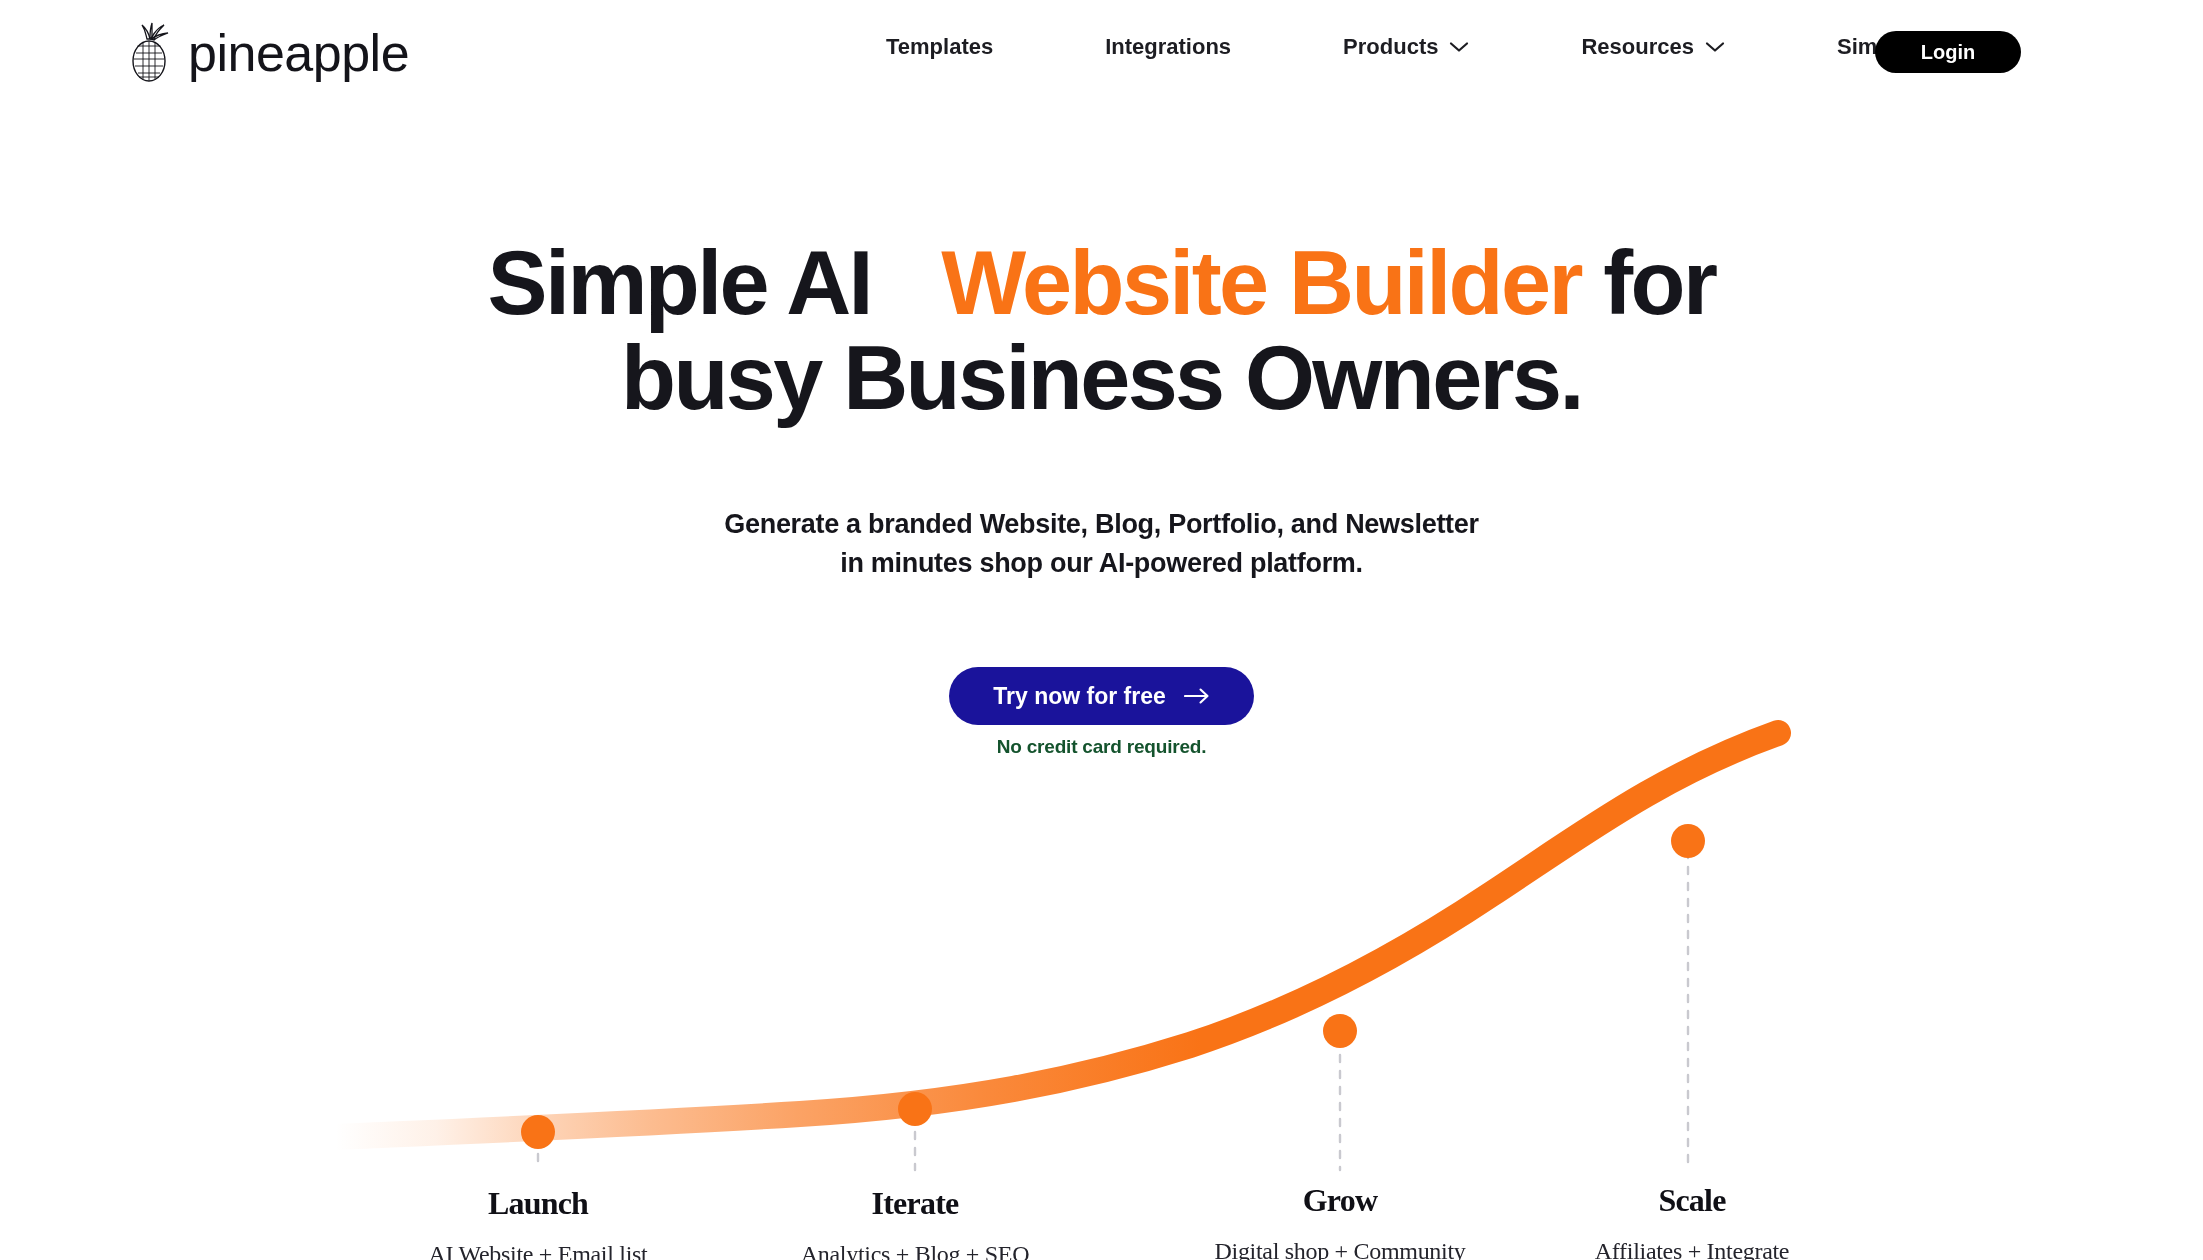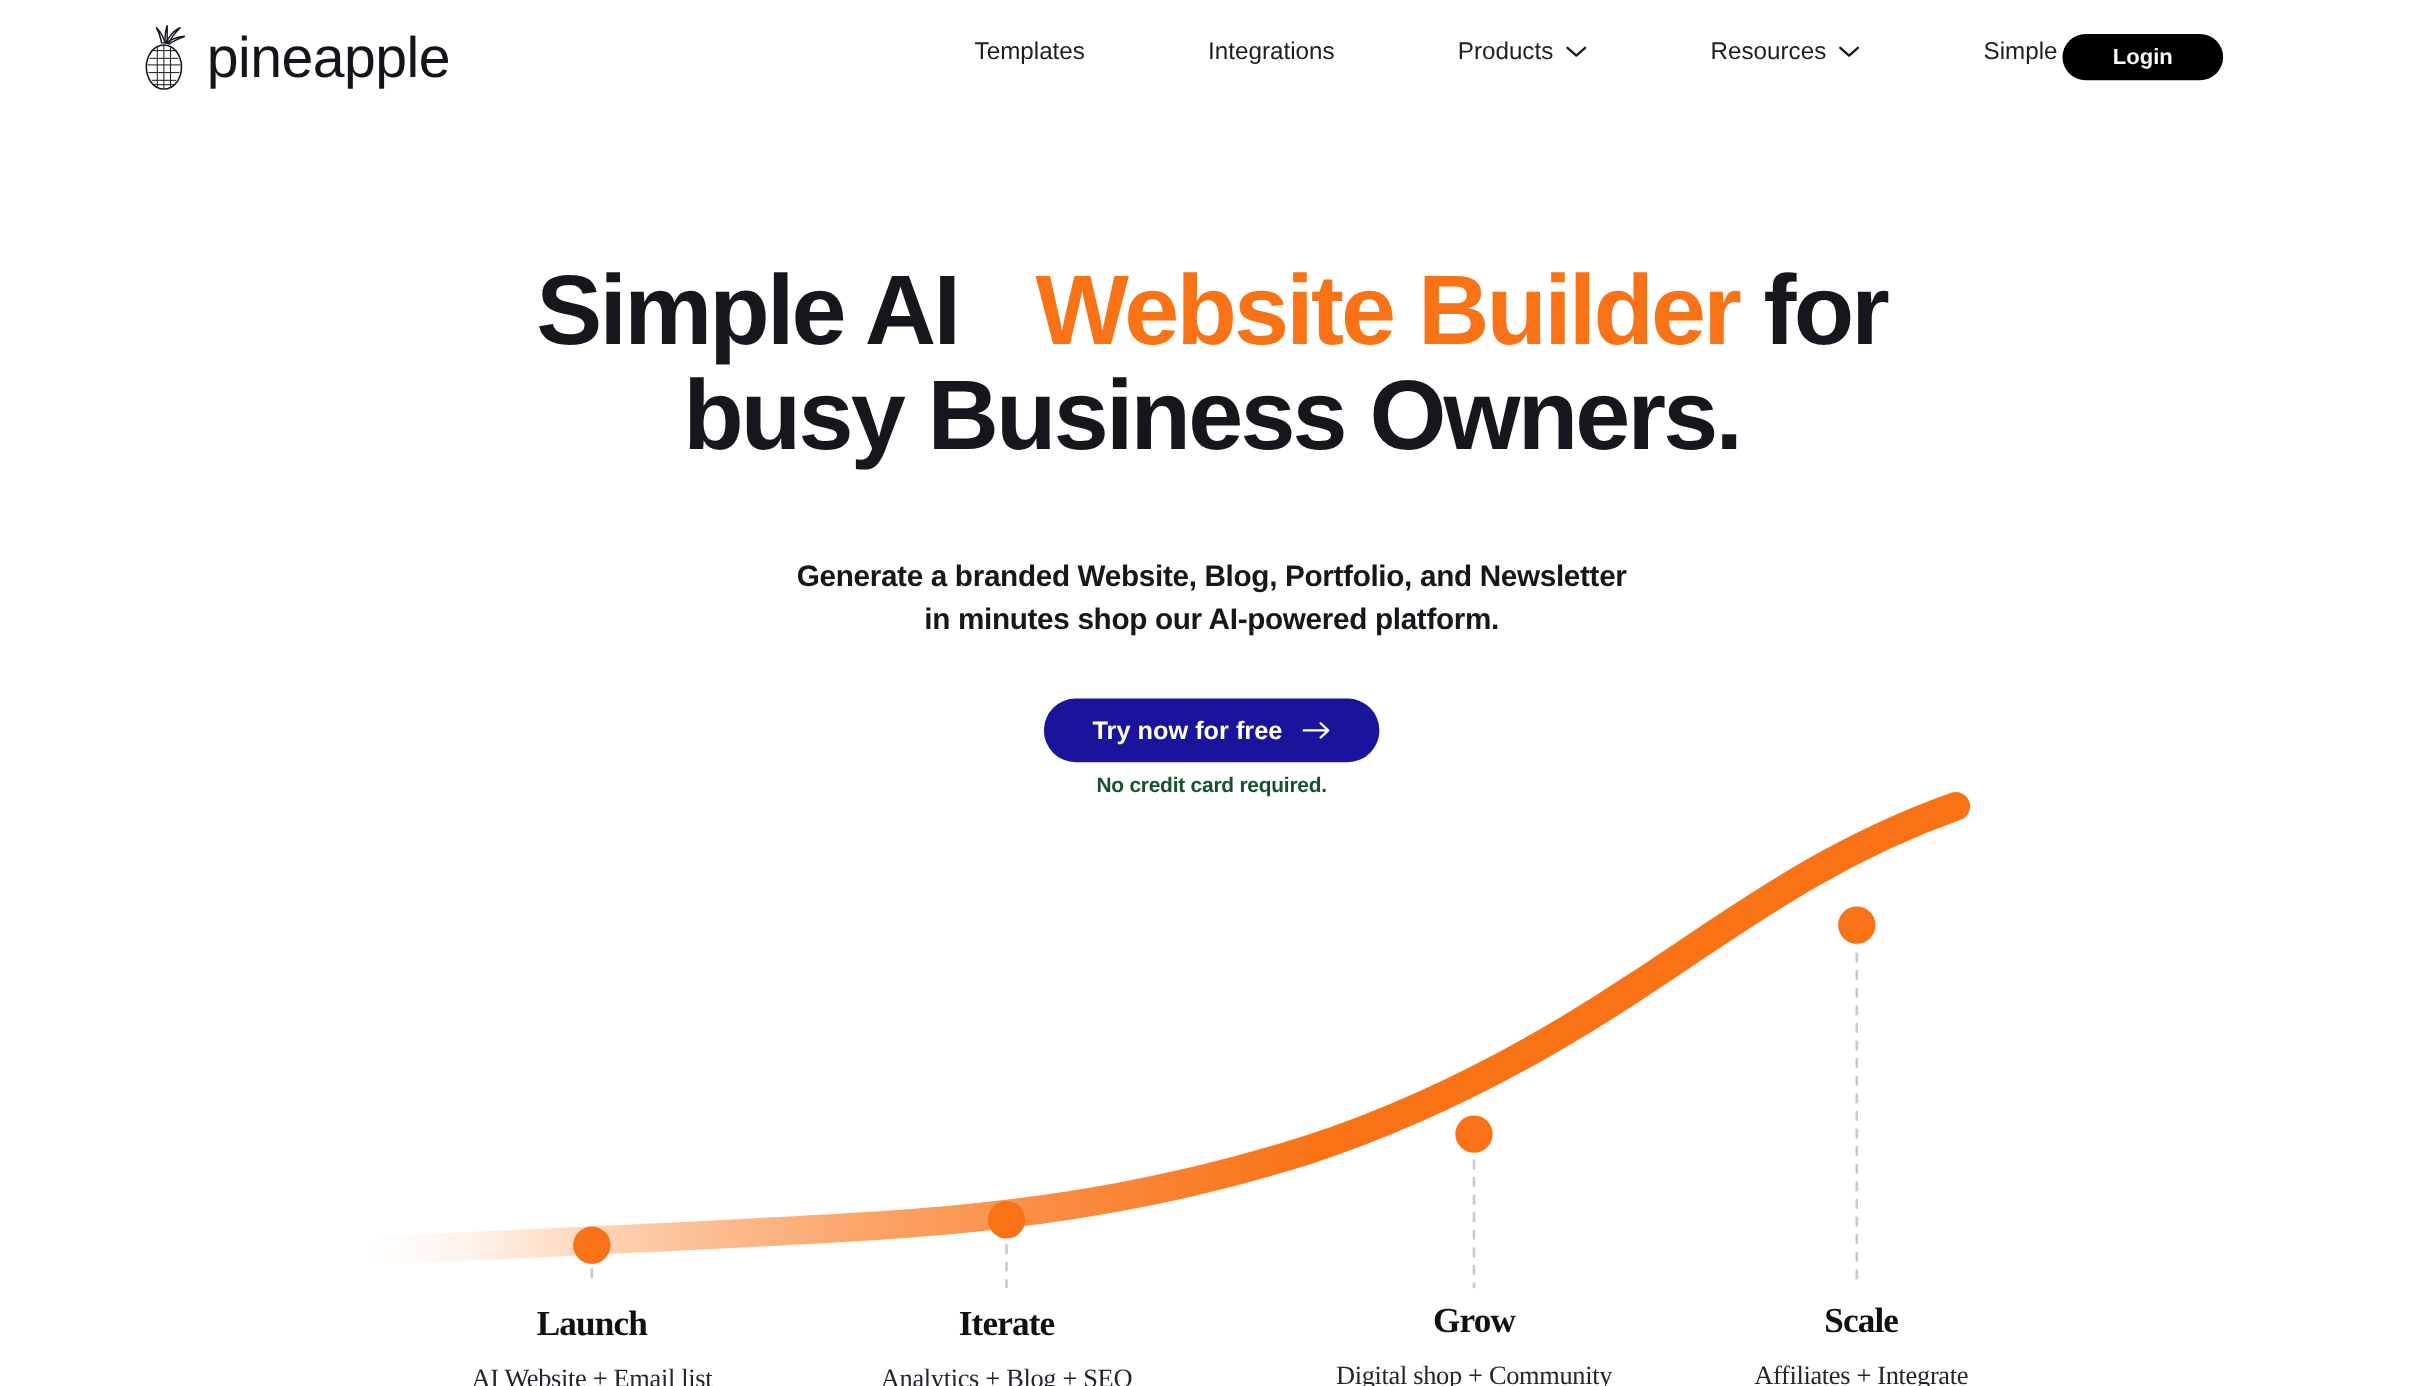--- a/index.html
+++ b/index.html
@@ -53,21 +53,21 @@
     top:36px;
     display:flex;
     align-items:center;
     gap:0;
   }
   .nav-item {
     display:flex;
     align-items:center;
     gap:11px;
     font-size:22px;
-    font-weight:400;
+    font-weight:700;
     color:#1d1d22;
     cursor:pointer;
     white-space:nowrap;
     line-height:1;
   }
   .nav-item + .nav-item { margin-left:112px; }
   .chev { width:20px; height:12px; display:block; flex:none; }
 
   .login-btn {
     position:absolute;
@@ -140,20 +140,21 @@
     height:58px;
     padding:0 44px;
     border-radius:29px;
     background:#1A139B;
     color:#ffffff;
     font-size:23px;
     font-weight:600;
     border:none;
     cursor:pointer;
     font-family:"Liberation Sans", sans-serif;
+    margin-top:32px;
   }
   .cta-arrow { width:26px; height:18px; display:block; }
 
   .cta-note {
     font-size:19px;
     font-weight:700;
     color:#14532d;
     letter-spacing:-0.2px;
   }
 

